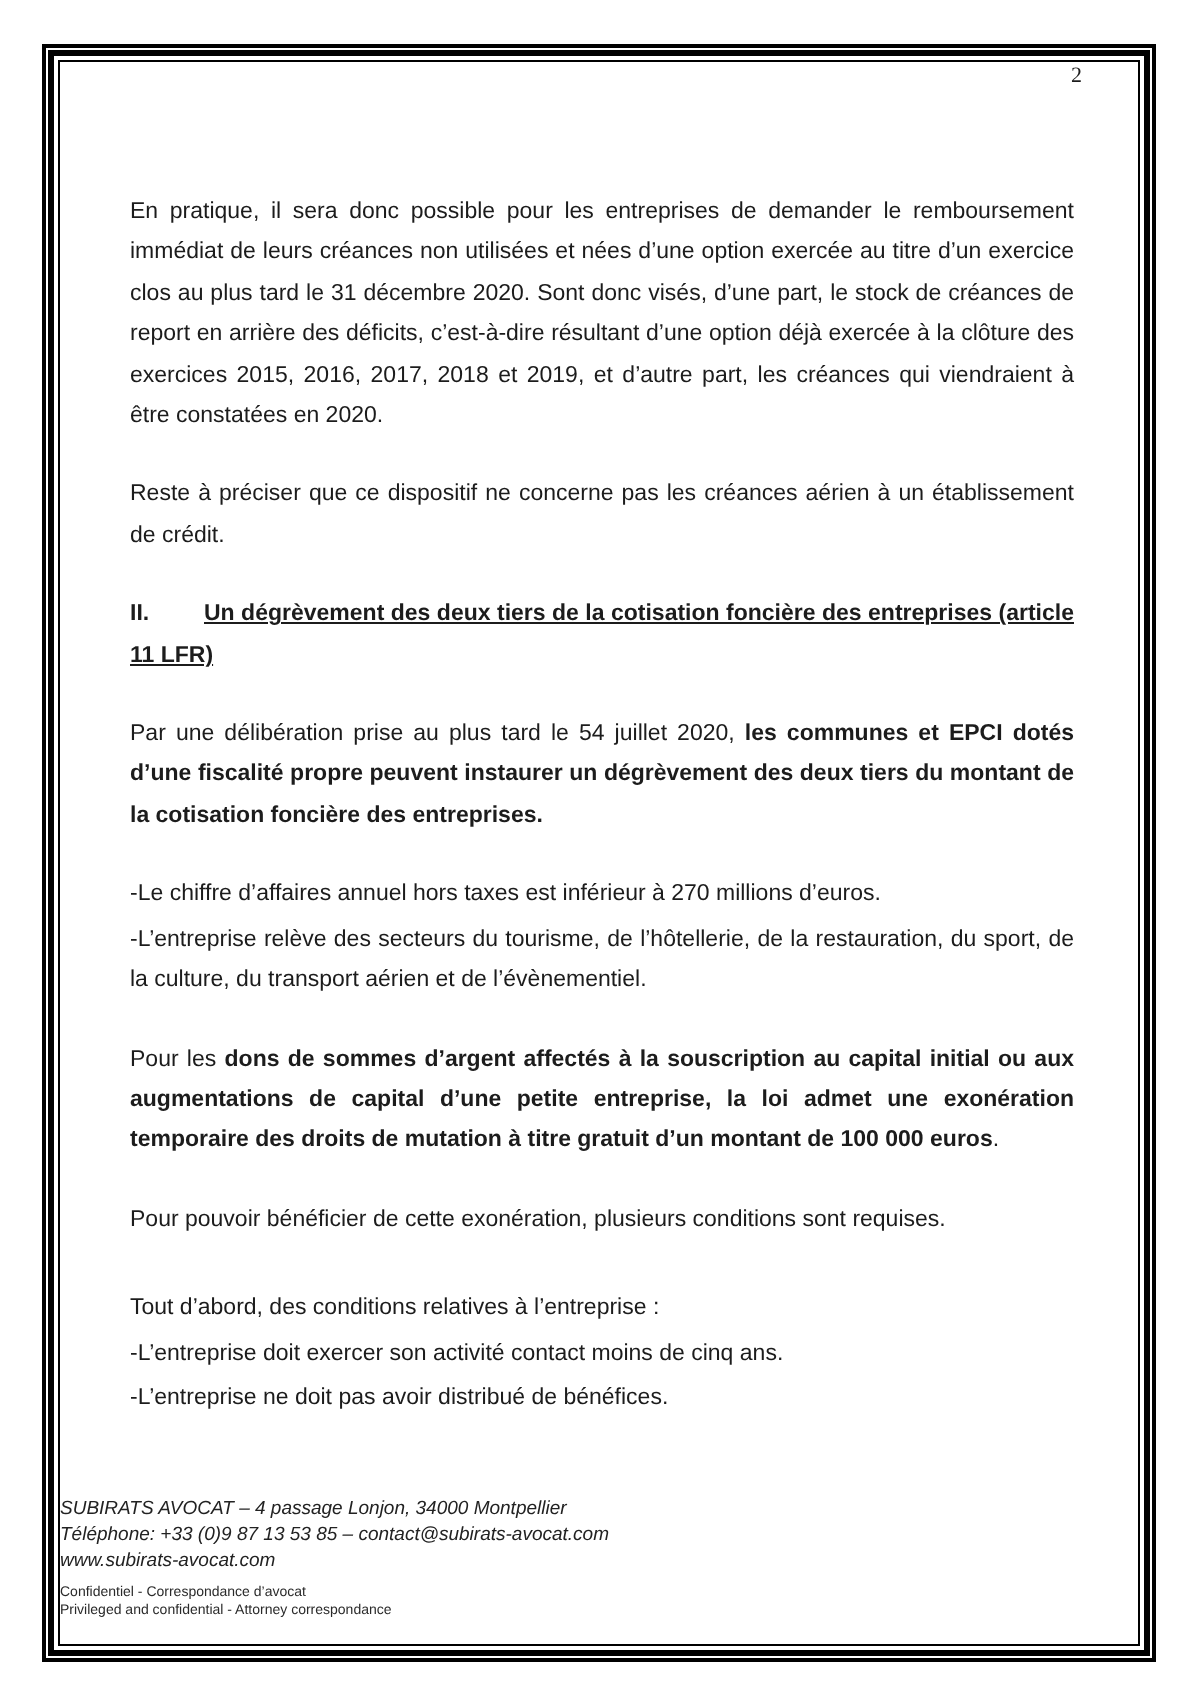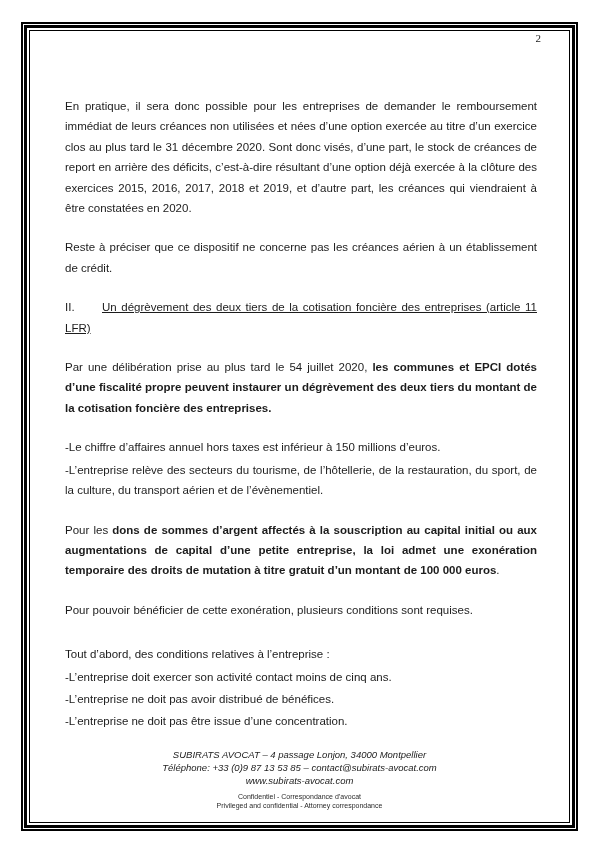--- a/index.html
+++ b/index.html
@@ -48,28 +48,28 @@
   }
   .doc {
     margin-top: 51px;
     font-size: 11.5px;
     line-height: 20.4px;
     text-align: justify;
   }
   .doc p { margin: 0 0 19px 0; }
   .doc p.tight { margin-bottom: 2px; }
   .doc p.gap-lg { margin-bottom: 24px; }
-  .heading { font-weight: normal; }
+  .heading { font-weight: bold; }
   .heading .hnum { display: inline-block; width: 37px; }
   .heading .htitle { text-decoration: underline; }
   b, strong { font-weight: bold; }
   .page-footer {
     position: absolute;
     left: 0; right: 0; bottom: 12px;
-    text-align: center;
+    text-align: left;
   }
   .footer-contact {
     font-style: italic;
     font-size: 9.5px;
     line-height: 13px;
     color: #222;
   }
   .footer-conf {
     margin-top: 5px;
     font-size: 7px;
@@ -91,36 +91,35 @@
 
           <p>En pratique, il sera donc possible pour les entreprises de demander le remboursement immédiat de leurs créances non utilisées et nées d’une option exercée au titre d’un exercice clos au plus tard le 31 décembre 2020. Sont donc visés, d’une part, le stock de créances de report en arrière des déficits, c’est-à-dire résultant d’une option déjà exercée à la clôture des exercices 2015, 2016, 2017, 2018 et 2019, et d’autre part, les créances qui viendraient à être constatées en 2020.</p>
 
           <p>Reste à préciser que ce dispositif ne concerne pas les créances aérien à un établissement de crédit.</p>
 
           <p class="heading"><span class="hnum">II.</span><span class="htitle">Un dégrèvement des deux tiers de la cotisation foncière des entreprises (article 11 LFR)</span></p>
 
           <p><span>Par une délibération prise au plus tard le 54 juillet 2020, </span><strong>les communes et EPCI dotés d’une fiscalité propre peuvent instaurer un dégrèvement des deux tiers du montant de la cotisation foncière des entreprises.</strong></p>
 
 
-          <p class="tight">-Le chiffre d’affaires annuel hors taxes est inférieur à 150 millions d’euros.</p>
+          <p class="tight">-Le chiffre d’affaires annuel hors taxes est inférieur à 270 millions d’euros.</p>
 
           <p>-L’entreprise relève des secteurs du tourisme, de l’hôtellerie, de la restauration, du sport, de la culture, du transport aérien et de l’évènementiel.</p>
 
 
           <p><span>Pour les </span><strong>dons de sommes d’argent affectés à la souscription au capital initial ou aux augmentations de capital d’une petite entreprise, la loi admet une exonération temporaire des droits de mutation à titre gratuit d’un montant de 100 000 euros</strong><span>.</span></p>
 
           <p class="gap-lg">Pour pouvoir bénéficier de cette exonération, plusieurs conditions sont requises.</p>
 
           <p class="tight">Tout d’abord, des conditions relatives à l’entreprise :</p>
 
           <p class="tight">-L’entreprise doit exercer son activité contact moins de cinq ans.</p>
 
           <p class="tight">-L’entreprise ne doit pas avoir distribué de bénéfices.</p>
 
-          <p class="tight">-L’entreprise ne doit pas être issue d’une concentration.</p>
 
         </div>
 
         <div class="page-footer">
           <div class="footer-contact">
             <div>SUBIRATS AVOCAT – 4 passage Lonjon, 34000 Montpellier</div>
             <div>Téléphone: +33 (0)9 87 13 53 85 – contact@subirats-avocat.com</div>
             <div>www.subirats-avocat.com</div>
           </div>
           <div class="footer-conf">

